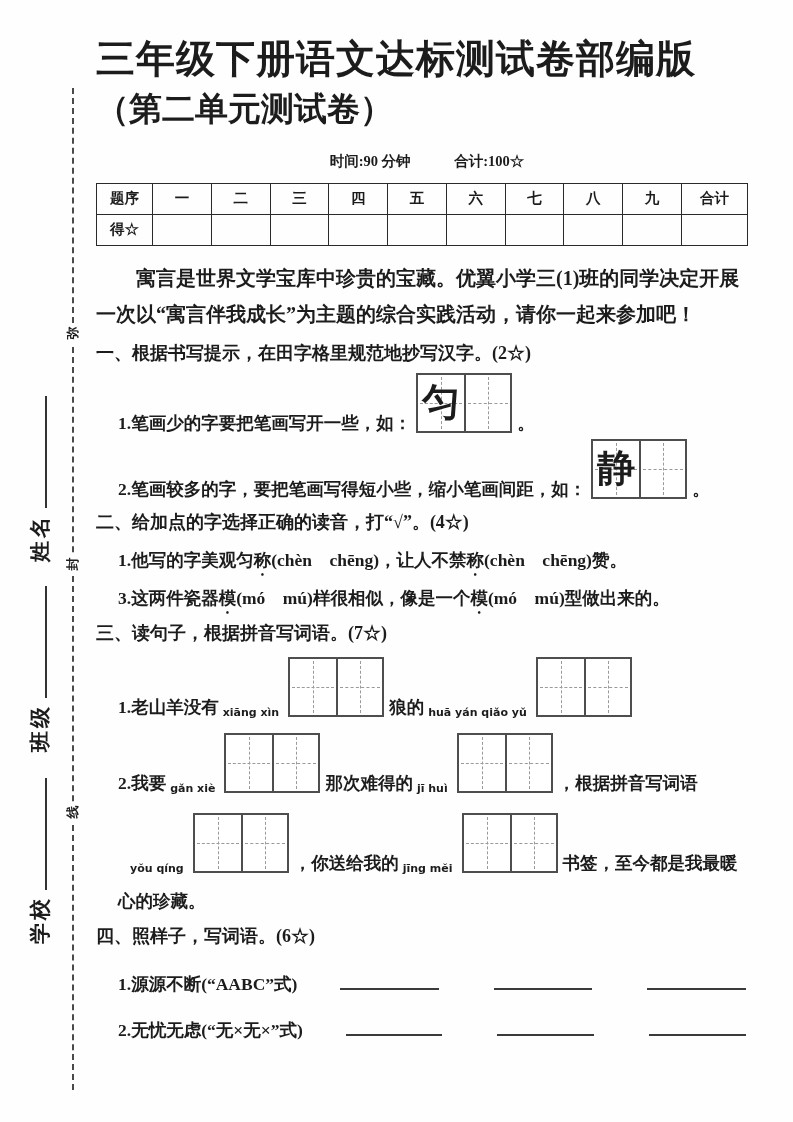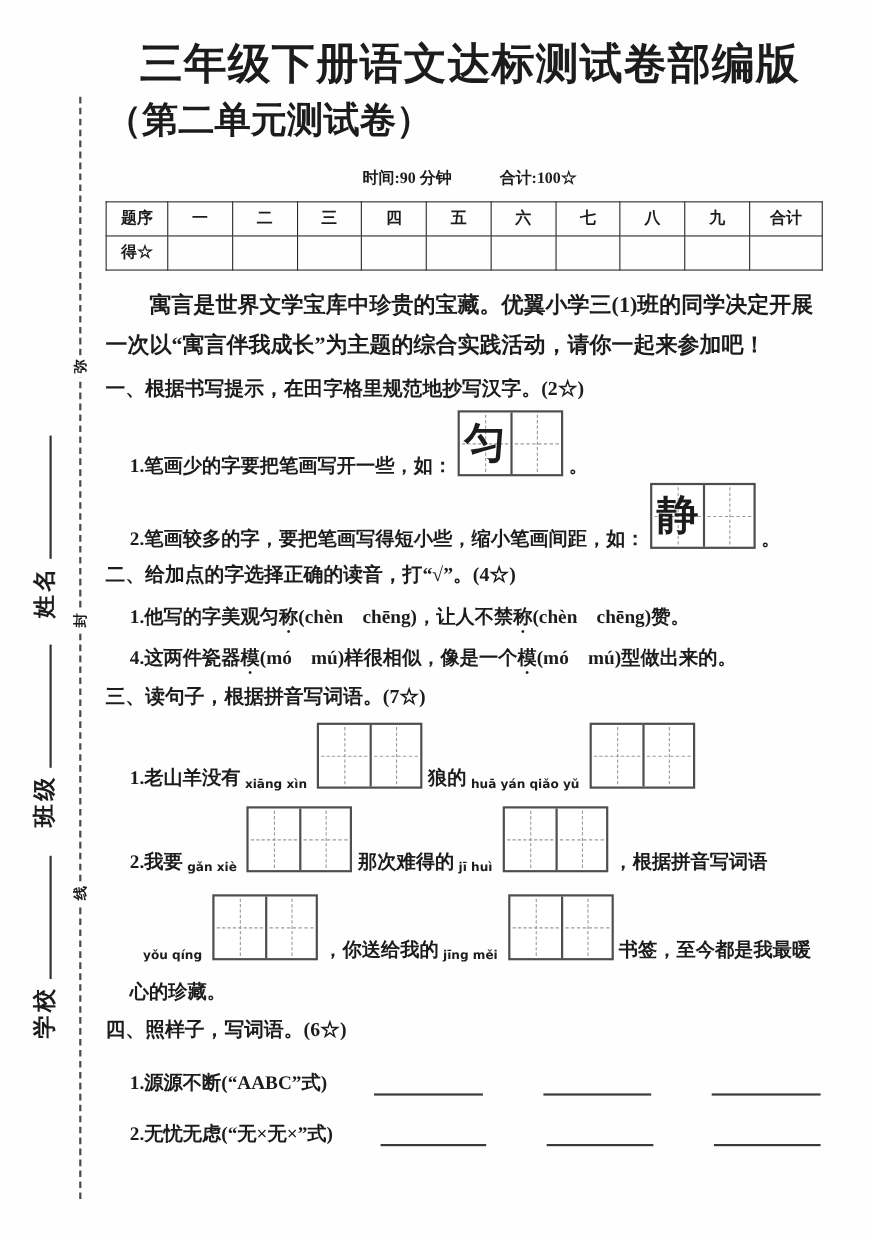--- a/index.html
+++ b/index.html
@@ -15,21 +15,21 @@
                background:#fefefe; font-size:13px; font-weight:bold;
                transform:rotate(-90deg); padding:2px 0; }
   .mblock { position:absolute; left:26px; display:flex; align-items:center;
             transform:rotate(-90deg); transform-origin:top left; }
   .mlabel { font-size:21px; font-weight:bold; letter-spacing:3px; white-space:nowrap; }
   .mline  { display:inline-block; width:112px; border-bottom:2px solid #333;
             height:14px; margin-left:6px; }
 
   
   .content { position:absolute; left:96px; top:0; width:662px; }
-  h1.title { margin-top:36px; font-size:39px; line-height:1.2; text-align:center;
+  h1.title { margin-top:36px; font-size:39px; line-height:1.2; text-align:left;
              font-weight:900; letter-spacing:1px;
              font-family:"DejaVu Sans", sans-serif; }
   h2.subtitle { margin-top:4px; font-size:33px; text-align:left; font-weight:900;
                 font-family:"DejaVu Sans", sans-serif; }
   .info { margin-top:20px; text-align:center; font-size:14.5px; font-weight:bold; }
   .info span { margin:0 20px; }
 
   table.score { margin-top:12px; width:652px; border-collapse:collapse;
                 table-layout:fixed; }
   table.score td { border:1.6px solid #2a2a2a; height:31px; text-align:center;
@@ -65,21 +65,21 @@
 
   
   .dotch { position:relative; display:inline-block; }
   .dotch::after { content:"•"; position:absolute; left:50%; transform:translateX(-50%);
                   bottom:-0.62em; font-size:0.55em; line-height:1; }
 
   
   .blank { display:inline-block; width:112px; border-bottom:2px solid #3a3a3a;
            height:1.05em; margin:0 12px 0 14px; vertical-align:baseline; }
   .blanks-row { margin:22px 0 0 22px; font-size:17.5px; font-weight:600;
-                display:flex; align-items:flex-end;gap:29px; }
+                display:flex; align-items:flex-start;gap:29px; }
   .blanks-row span.t { white-space:nowrap; }
 
   .mt4{margin-top:4px}.mt8{margin-top:8px}.mt10{margin-top:10px}
   .mt12{margin-top:12px}.mt16{margin-top:16px}.mt2{margin-top:2px}
 </style>
 </head>
 <body>
 
 <div class="page">
 
@@ -165,21 +165,21 @@
           </span>
         <span class="tcell"></span>
       </span>
       <span class="t">。</span>
     </div>
 
     <p class="heading mt4">二、给加点的字选择正确的读音，打“√”。(4☆)</p>
 
     <p class="qline"><span>1.他写的字美观匀</span><span class="dotch">称</span><span>(chèn　chēng)，让人不禁</span><span class="dotch">称</span><span>(chèn　chēng)赞。</span></p>
 
-    <p class="qline"><span>4.这两件瓷器</span><span class="dotch">模</span><span>(mó　mú)样很相似，像是一个</span><span class="dotch">模</span><span>(mó　mú)型做出来的。</span></p>
+    <p class="qline"><span>3.这两件瓷器</span><span class="dotch">模</span><span>(mó　mú)样很相似，像是一个</span><span class="dotch">模</span><span>(mó　mú)型做出来的。</span></p>
 
     <p class="heading mt10">三、读句子，根据拼音写词语。(7☆)</p>
 
     <div class="row mt8">
       <span class="t">1.老山羊没有</span>
       <span class="py">xiāng xìn</span>
       <span class="tgrid">
           <span class="tcell"></span>
           <span class="tcell"></span>
         </span>

